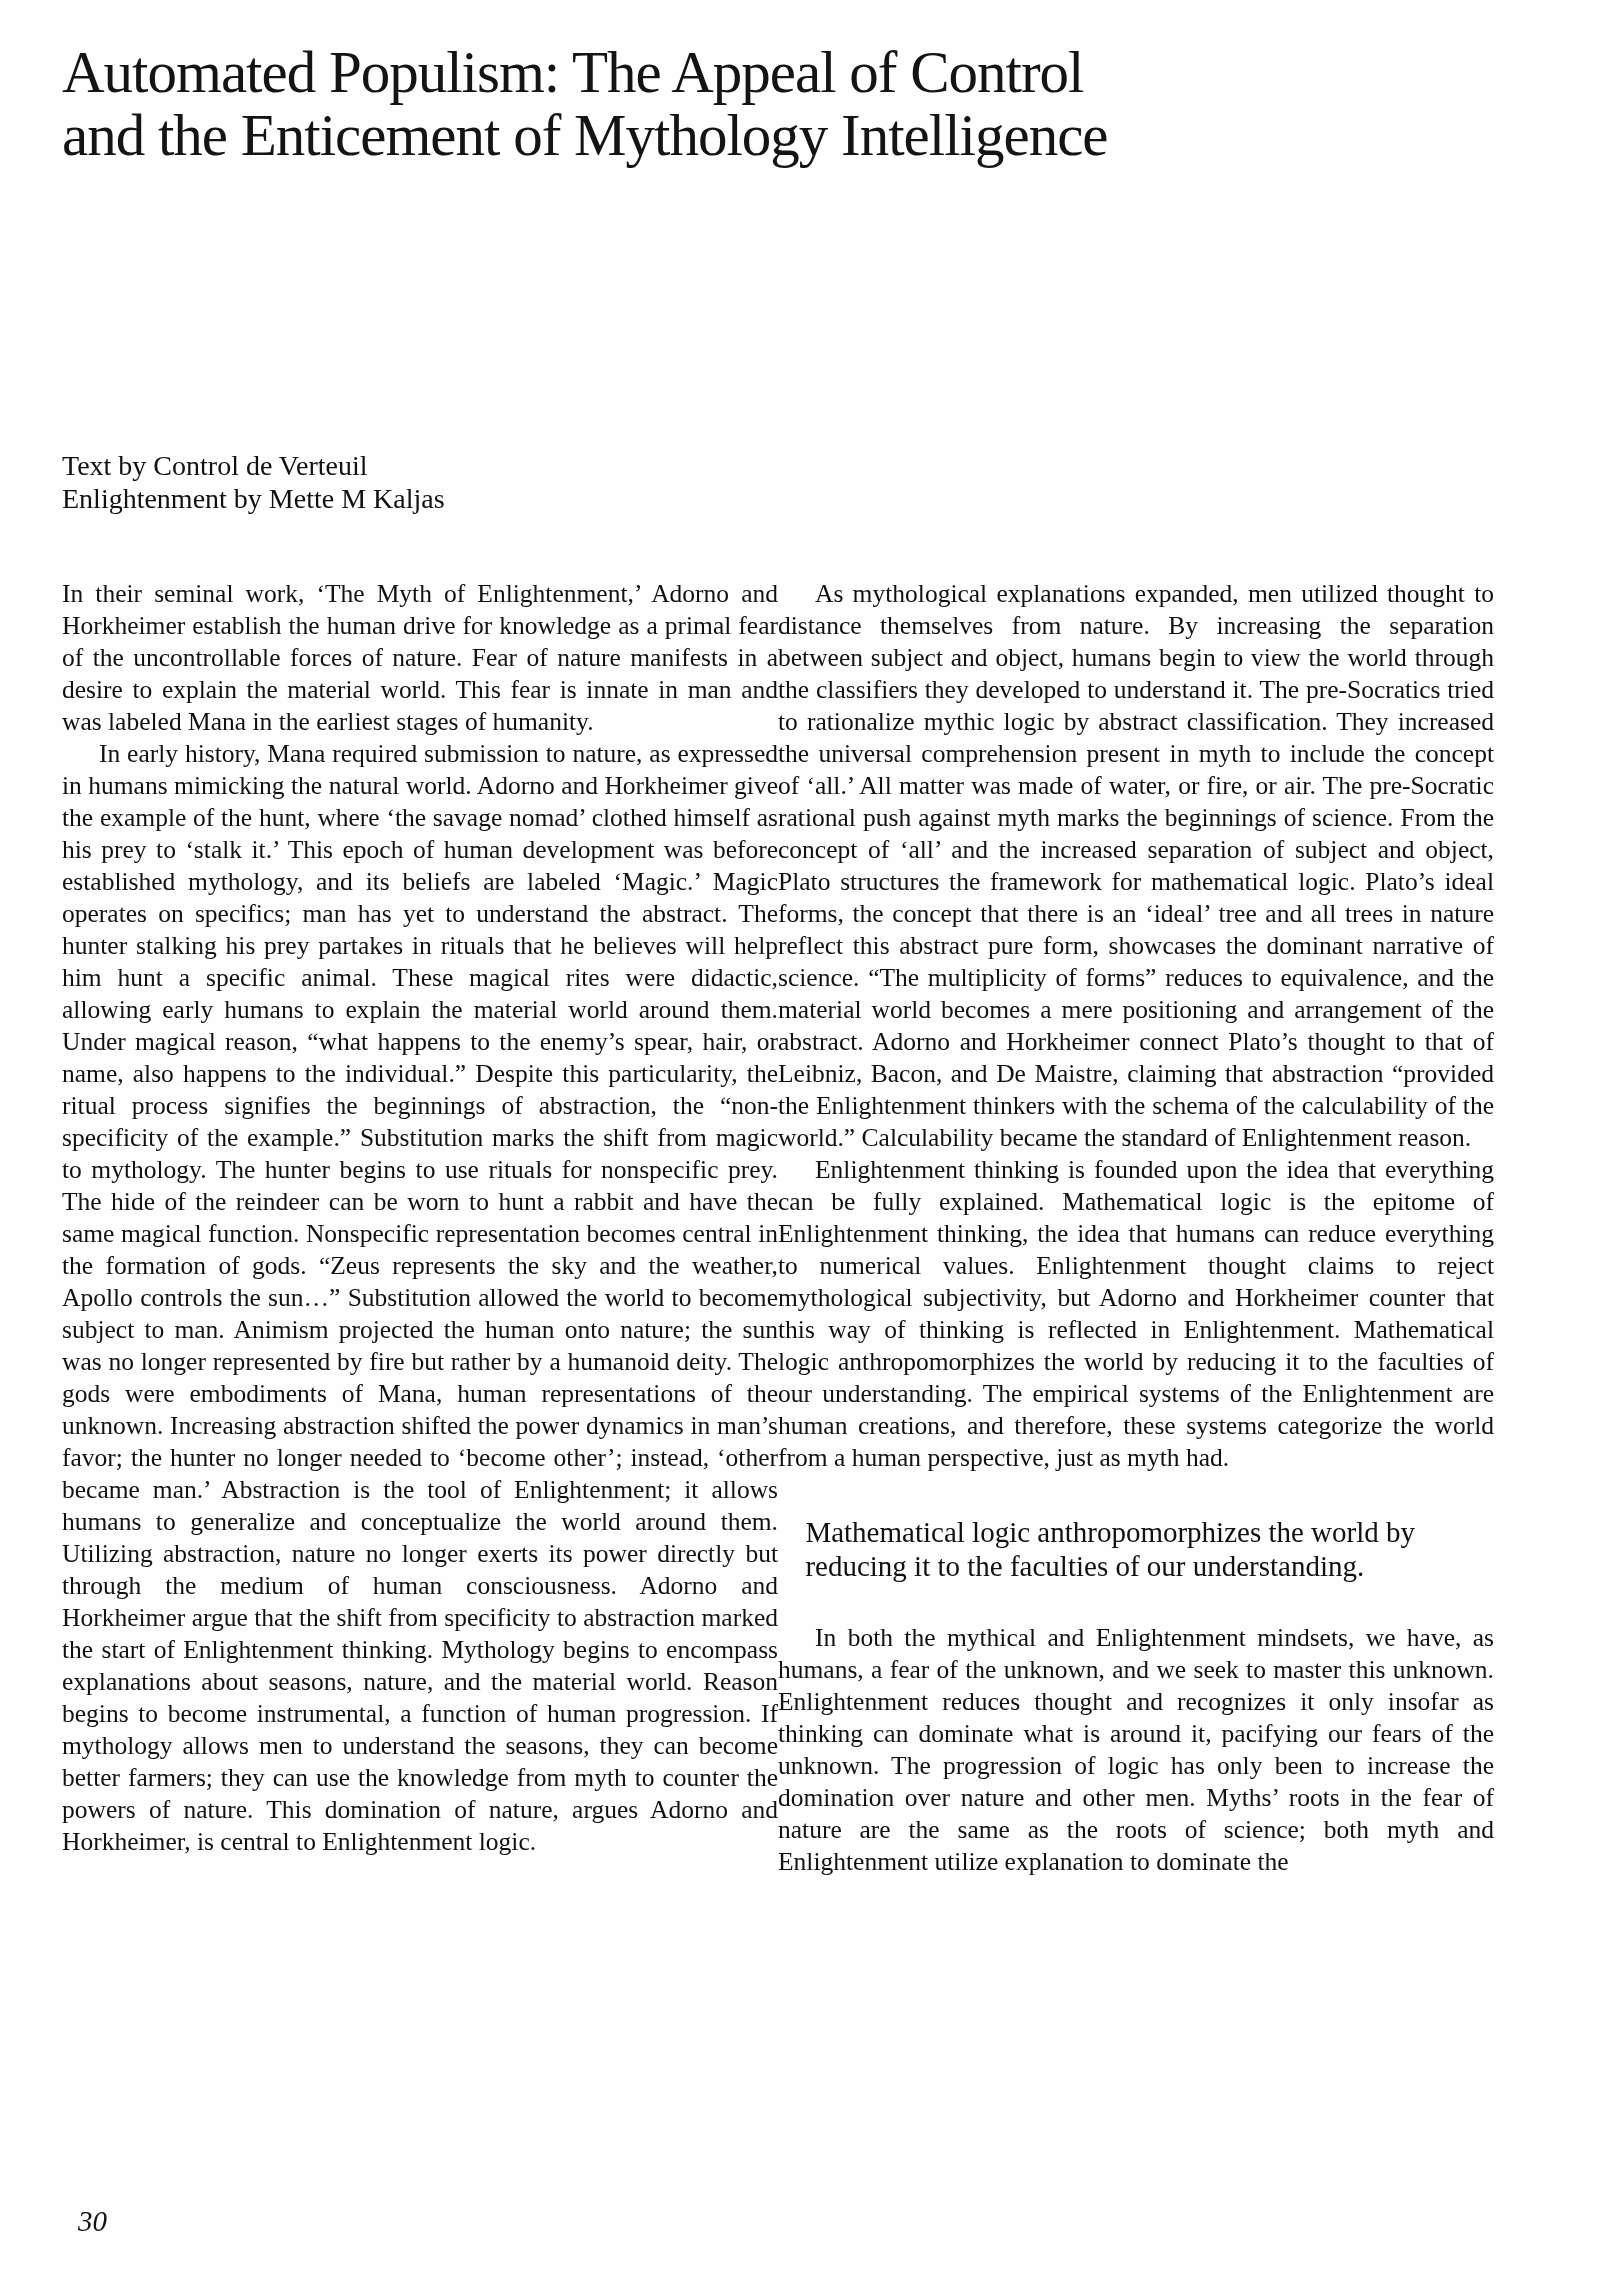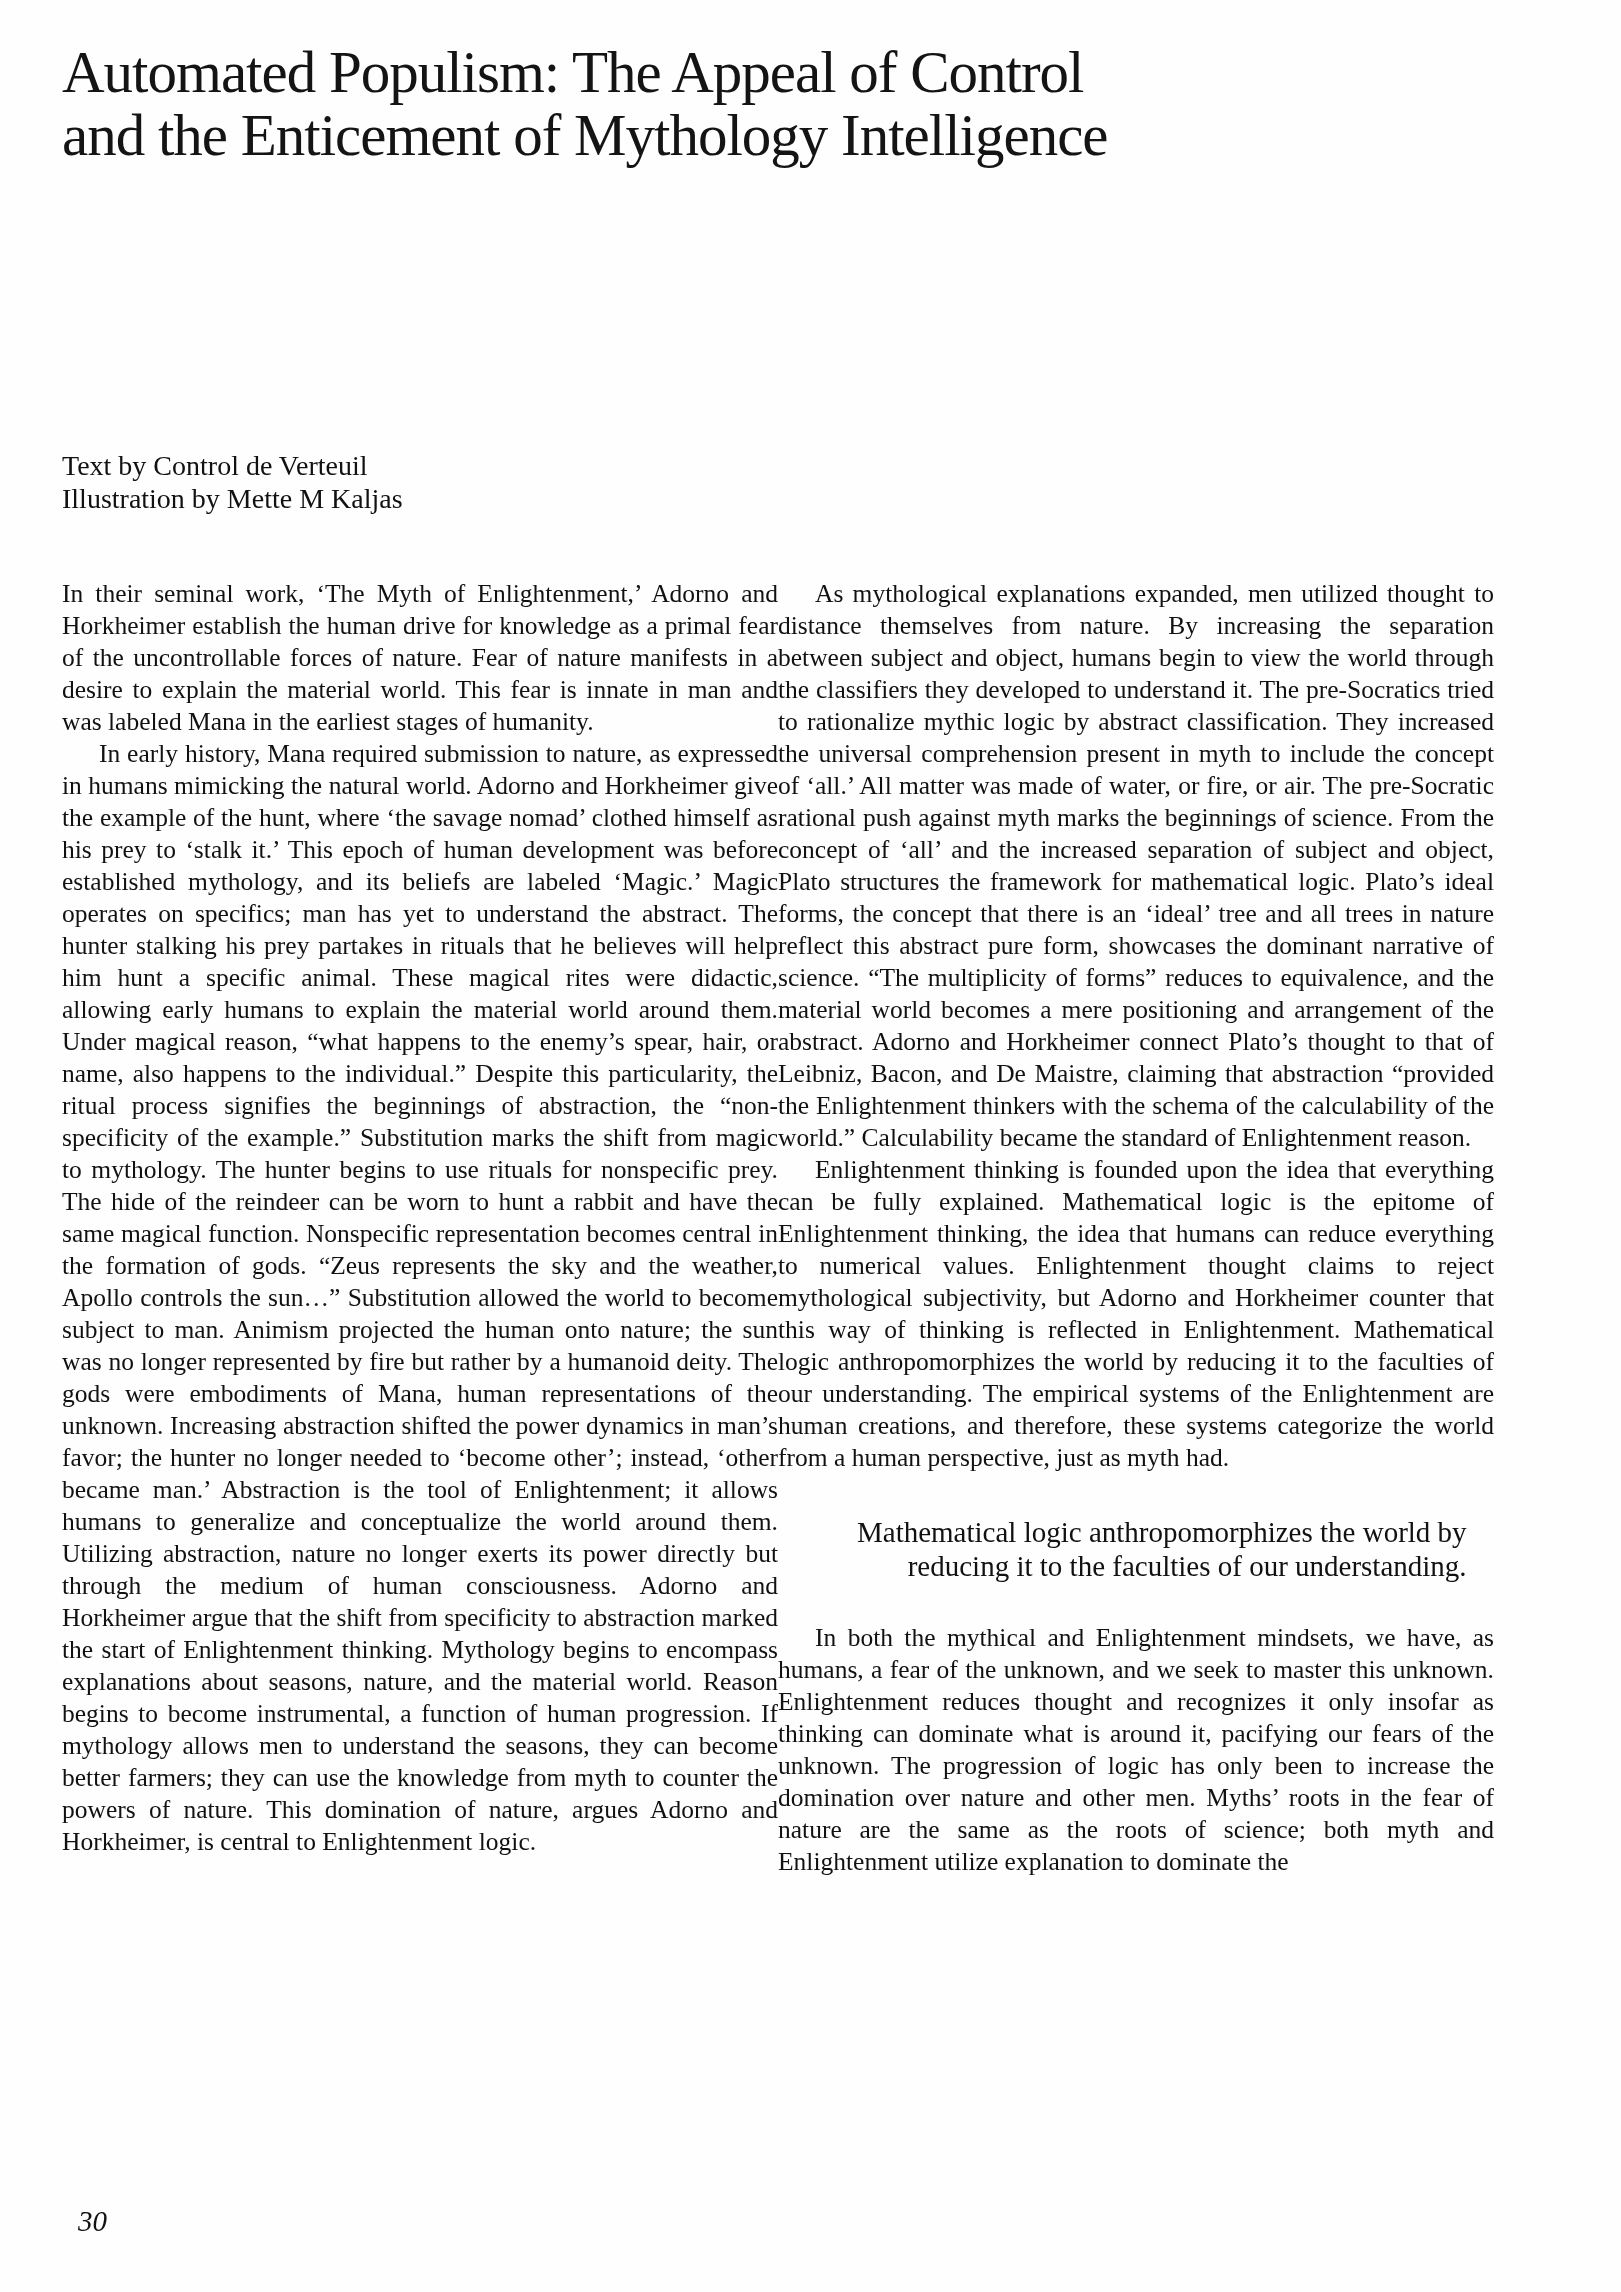--- a/index.html
+++ b/index.html
@@ -50,21 +50,21 @@
     -webkit-hyphens: auto;
   }
   .col p.paragraph {
     text-indent: 37px;
   }
   .col[data-name="column-left"] p.paragraph:first-child {
     text-indent: 0;
   }
   .col p.pullquote {
     text-indent: 0;
-    text-align: right;
+    text-align: left;
     font-size: 29px;
     line-height: 34px;
     margin: 41px 0 39px 0;
     padding: 0 27.4px;
     hyphens: none;
     -webkit-hyphens: none;
   }
   .page-number {
     position: absolute;
     left: 78px;
@@ -78,21 +78,21 @@
 <body>
 
 <div class="page" data-name="article-page">
   <header data-name="article-header">
     <h1 class="title" data-name="page-title">
       <div data-name="page-title-line-1">Automated Populism: The Appeal of Control</div>
       <div data-name="page-title-line-2">and the Enticement of Mythology Intelligence</div>
     </h1>
     <div class="byline" data-name="byline">
       <div data-name="byline-author">Text by Control de Verteuil</div>
-      <div data-name="byline-illustrator">Illustration by Mette M Kaljas</div>
+      <div data-name="byline-illustrator">Enlightenment by Mette M Kaljas</div>
     </div>
   </header>
 
   <main class="columns" data-name="article-body">
     <section class="col" data-name="column-left">
         <p class="paragraph" data-name="body-paragraph">In their seminal work, ‘The Myth of Enlightenment,’ Adorno and Horkheimer establish the human drive for knowledge as a primal fear of the uncontrollable forces of nature. Fear of nature manifests in a desire to explain the material world. This fear is innate in man and was labeled Mana in the earliest stages of humanity.</p>
         <p class="paragraph" data-name="body-paragraph">In early history, Mana required submission to nature, as expressed in humans mimicking the natural world. Adorno and Horkheimer give the example of the hunt, where ‘the savage nomad’ clothed himself as his prey to ‘stalk it.’ This epoch of human development was before established mythology, and its beliefs are labeled ‘Magic.’ Magic operates on specifics; man has yet to understand the abstract. The hunter stalking his prey partakes in rituals that he believes will help him hunt a specific animal. These magical rites were didactic, allowing early humans to explain the material world around them. Under magical reason, “what happens to the enemy’s spear, hair, or name, also happens to the individual.” Despite this particularity, the ritual process signifies the beginnings of abstraction, the “non-specificity of the example.” Substitution marks the shift from magic to mythology. The hunter begins to use rituals for nonspecific prey. The hide of the reindeer can be worn to hunt a rabbit and have the same magical function. Nonspecific representation becomes central in the formation of gods. “Zeus represents the sky and the weather, Apollo controls the sun…” Substitution allowed the world to become subject to man. Animism projected the human onto nature; the sun was no longer represented by fire but rather by a humanoid deity. The gods were embodiments of Mana, human representations of the unknown. Increasing abstraction shifted the power dynamics in man’s favor; the hunter no longer needed to ‘become other’; instead, ‘other became man.’ Abstraction is the tool of Enlightenment; it allows humans to generalize and conceptualize the world around them. Utilizing abstraction, nature no longer exerts its power directly but through the medium of human consciousness. Adorno and Horkheimer argue that the shift from specificity to abstraction marked the start of Enlightenment thinking. Mythology begins to encompass explanations about seasons, nature, and the material world. Reason begins to become instrumental, a function of human progression. If mythology allows men to understand the seasons, they can become better farmers; they can use the knowledge from myth to counter the powers of nature. This domination of nature, argues Adorno and Horkheimer, is central to Enlightenment logic.</p>
       </section>
     <section class="col" data-name="column-right">
         <p class="paragraph" data-name="body-paragraph">As mythological explanations expanded, men utilized thought to distance themselves from nature. By increasing the separation between subject and object, humans begin to view the world through the classifiers they developed to understand it. The pre-Socratics tried to rationalize mythic logic by abstract classification. They increased the universal comprehension present in myth to include the concept of ‘all.’ All matter was made of water, or fire, or air. The pre-Socratic rational push against myth marks the beginnings of science. From the concept of ‘all’ and the increased separation of subject and object, Plato structures the framework for mathematical logic. Plato’s ideal forms, the concept that there is an ‘ideal’ tree and all trees in nature reflect this abstract pure form, showcases the dominant narrative of science. “The multiplicity of forms” reduces to equivalence, and the material world becomes a mere positioning and arrangement of the abstract. Adorno and Horkheimer connect Plato’s thought to that of Leibniz, Bacon, and De Maistre, claiming that abstraction “provided the Enlightenment thinkers with the schema of the calculability of the world.” Calculability became the standard of Enlightenment reason.</p>

